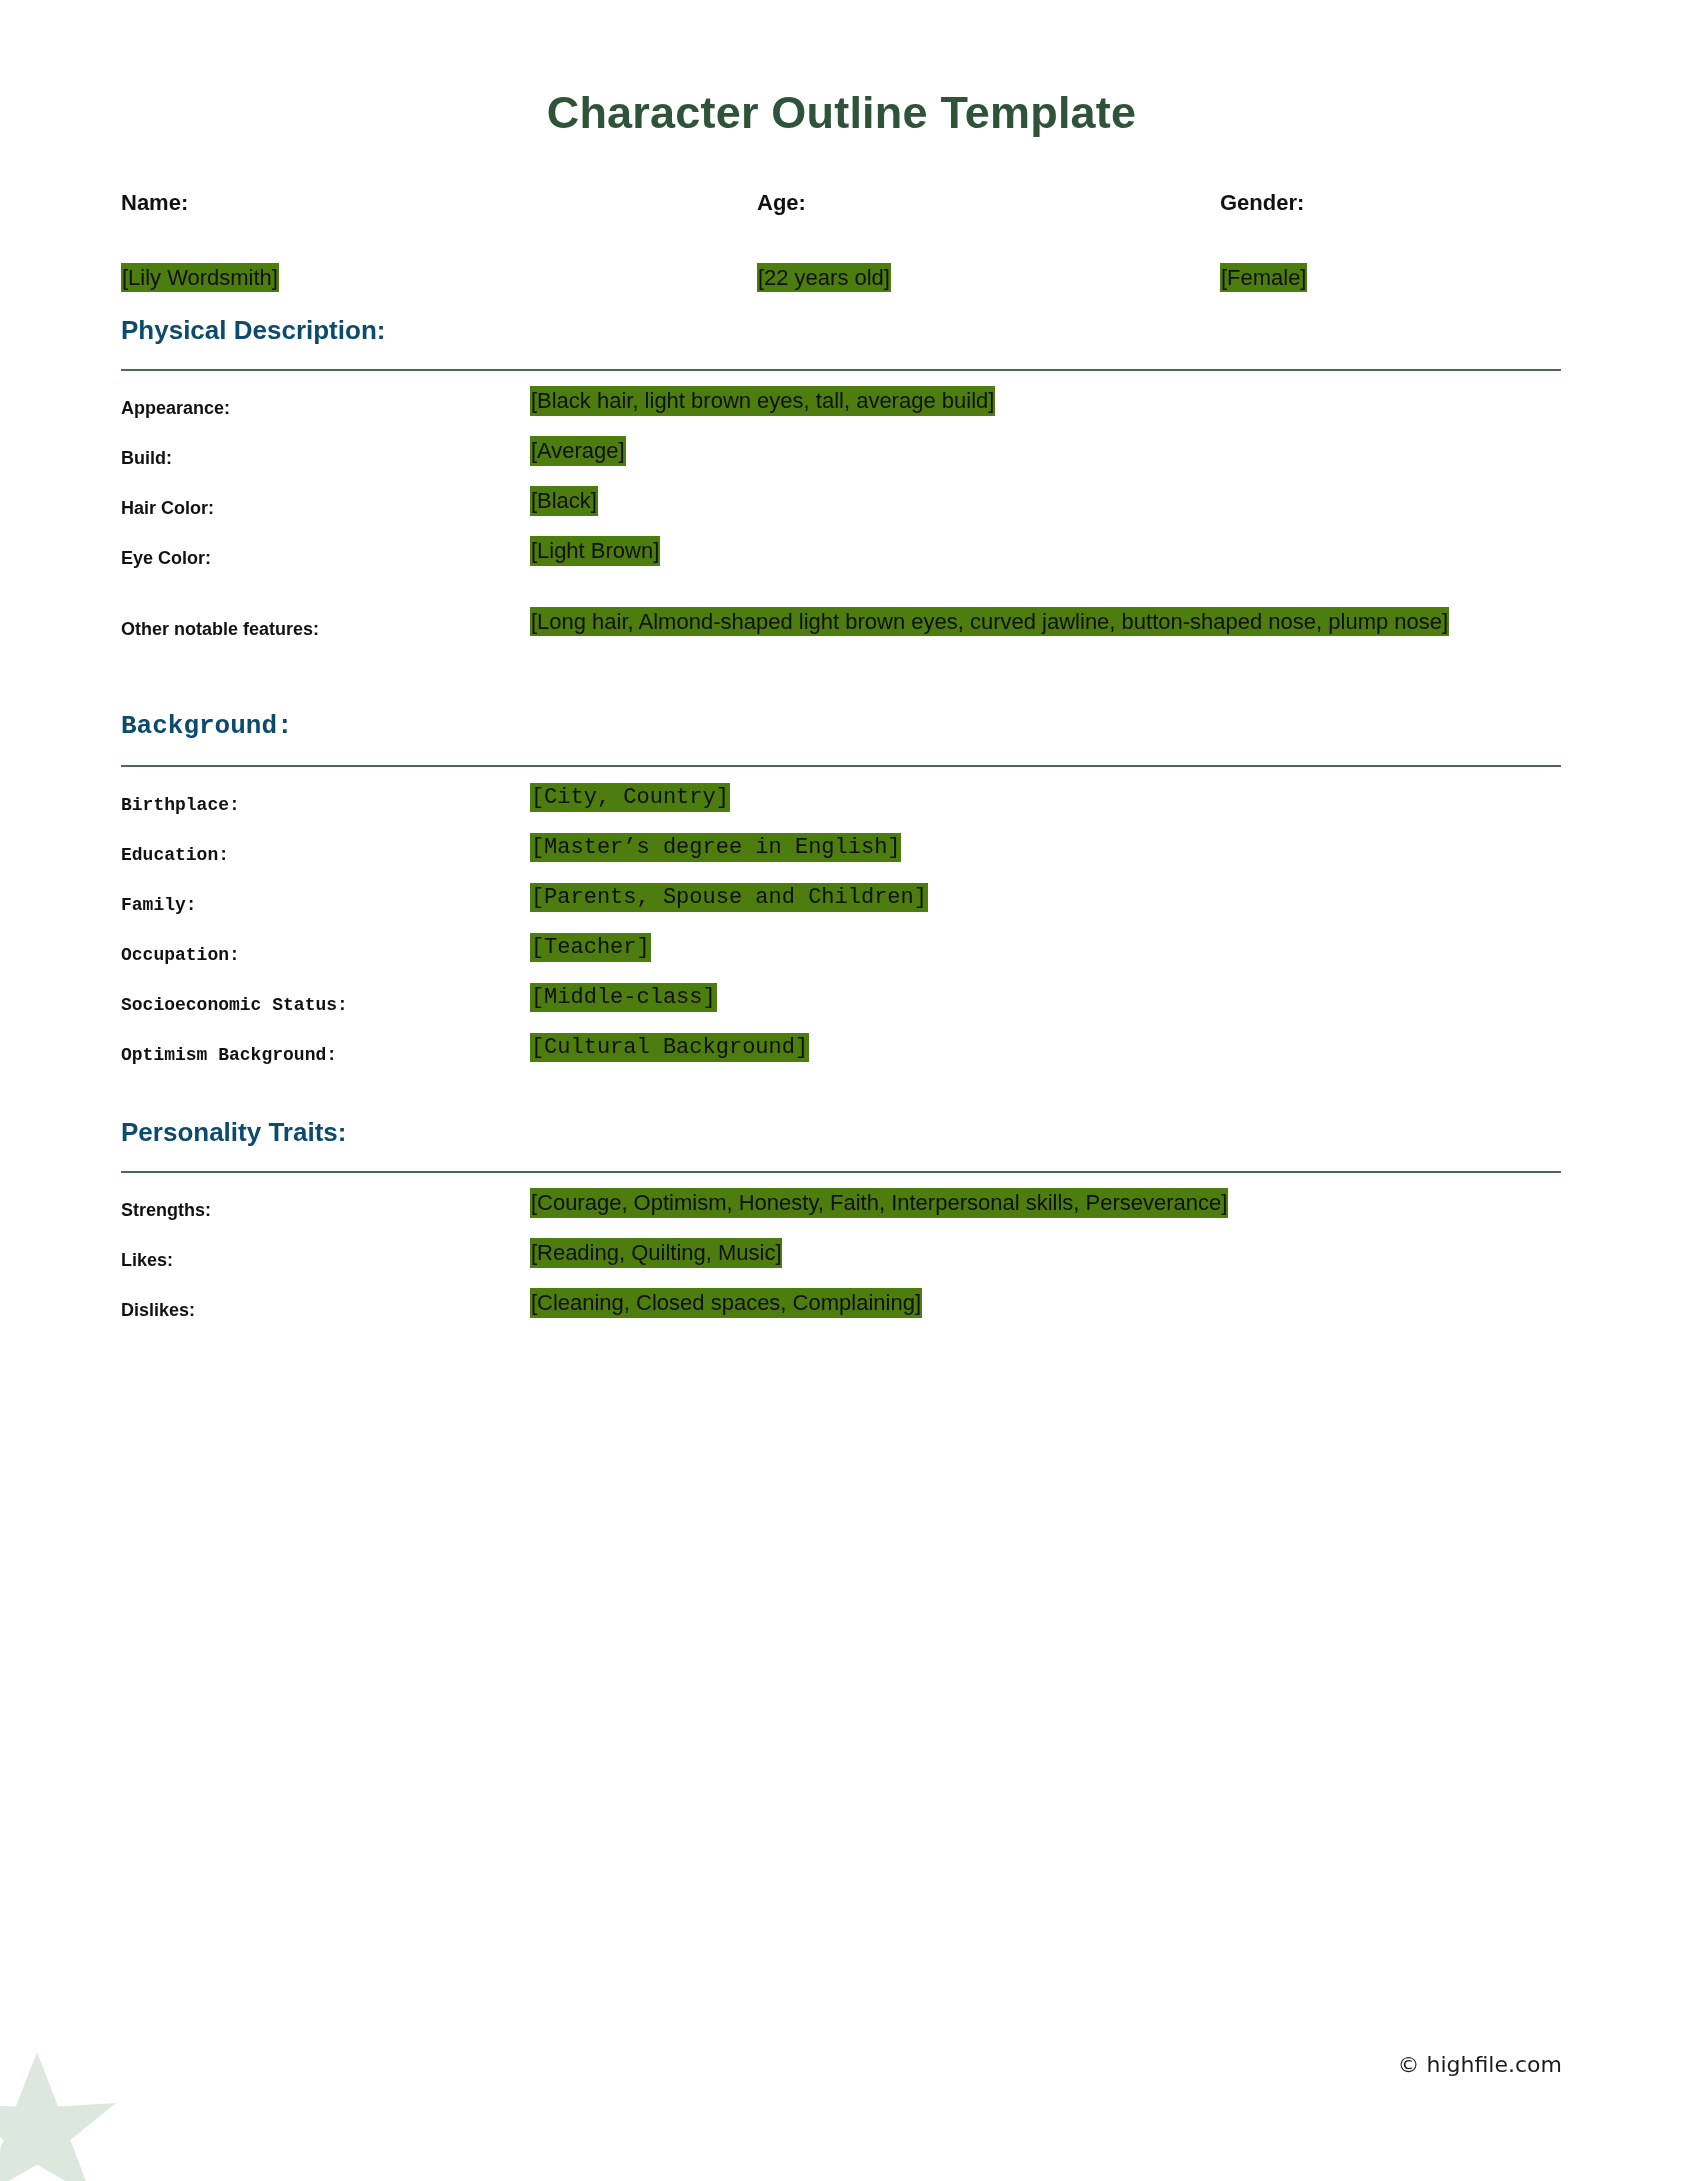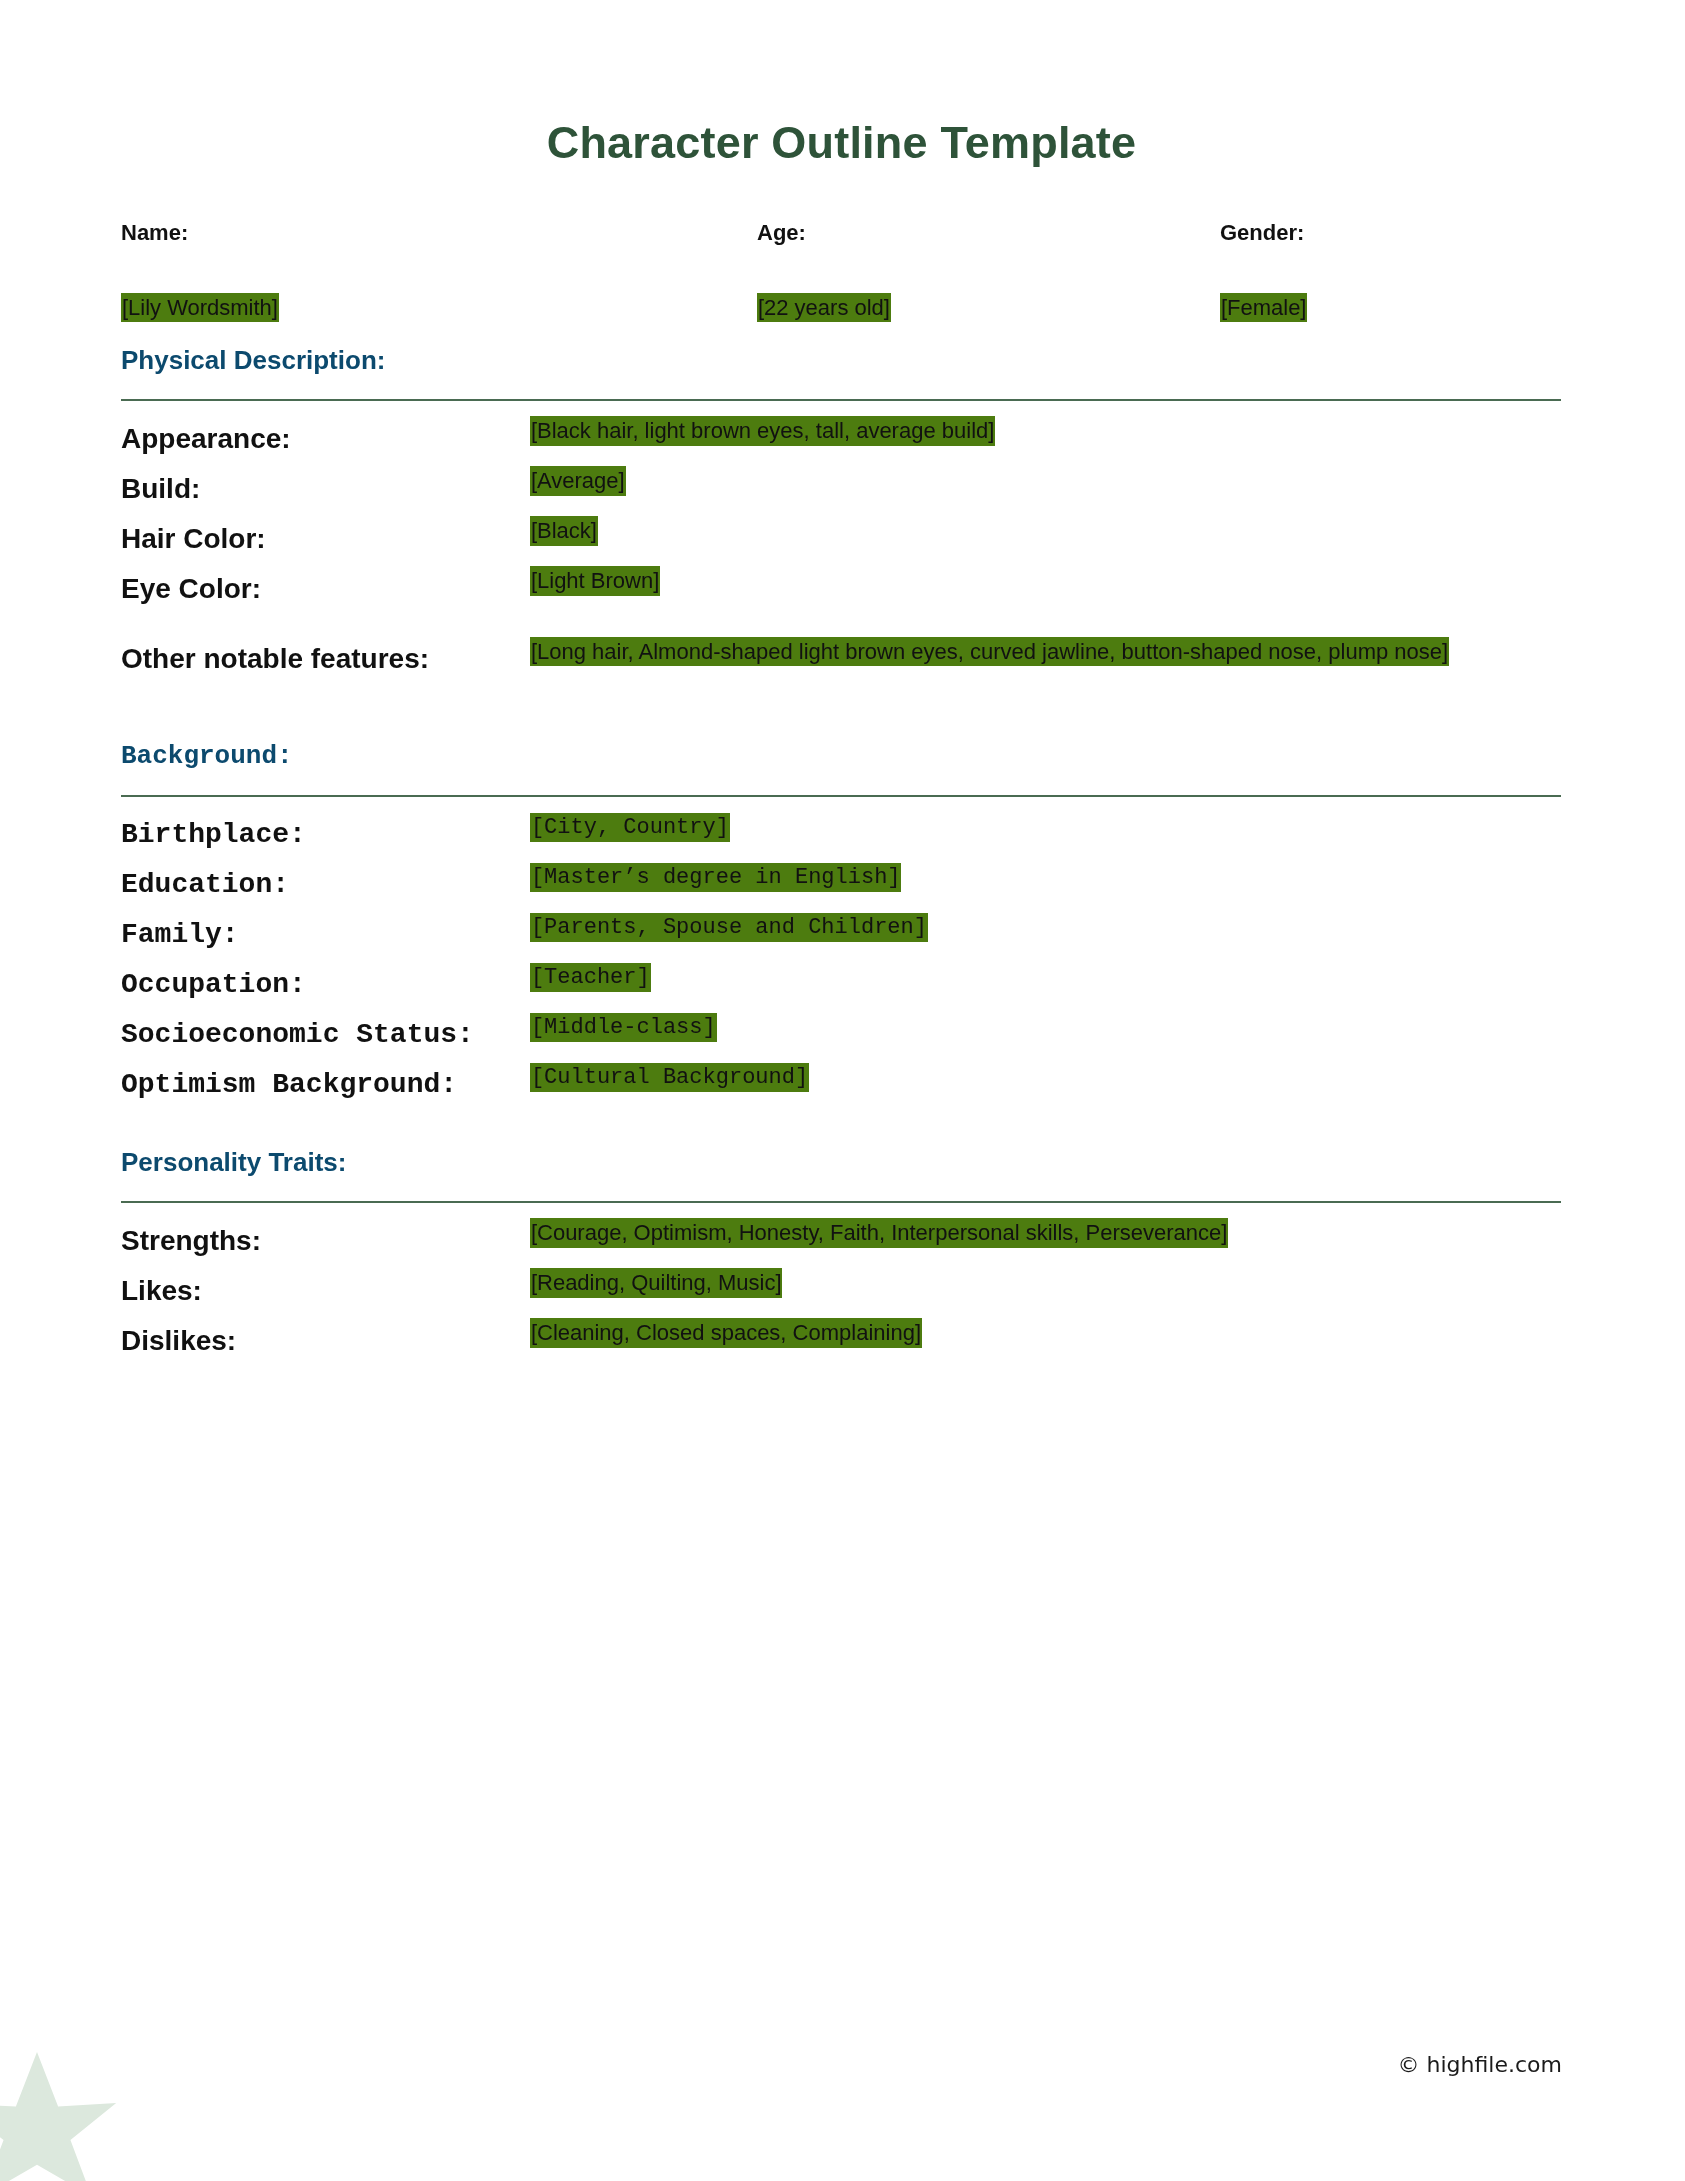--- a/index.html
+++ b/index.html
@@ -39,21 +39,21 @@
     width: 1441px;
   }
 
   .doc-title {
     text-align: center;
     color: #2e5339;
     font-size: 45px;
     font-weight: bold;
     letter-spacing: 0.2px;
     margin: 0;
-    padding-top: 118px;
+    padding-top: 88px;
     line-height: 1.1;
   }
 
   
   .identity {
     margin-top: 52px;
     position: relative;
     height: 114px;
   }
   .id-col {
@@ -106,21 +106,21 @@
   .rows { margin-top: 5.3px; }
 
   .row {
     display: flex;
     align-items: center;
     min-height: 50px;
     padding: 0;
   }
   .row .lbl {
     flex: 0 0 409px;
-    font-size: 28px;
+    font-size: 18px;
     font-weight: bold;
     color: #111111;
     line-height: 1.25;
     padding-right: 12.3px;
     box-sizing: border-box;
     margin-top: 15px;
   }
   .row .val {
     flex: 1 1 auto;
     font-size: 22px;

